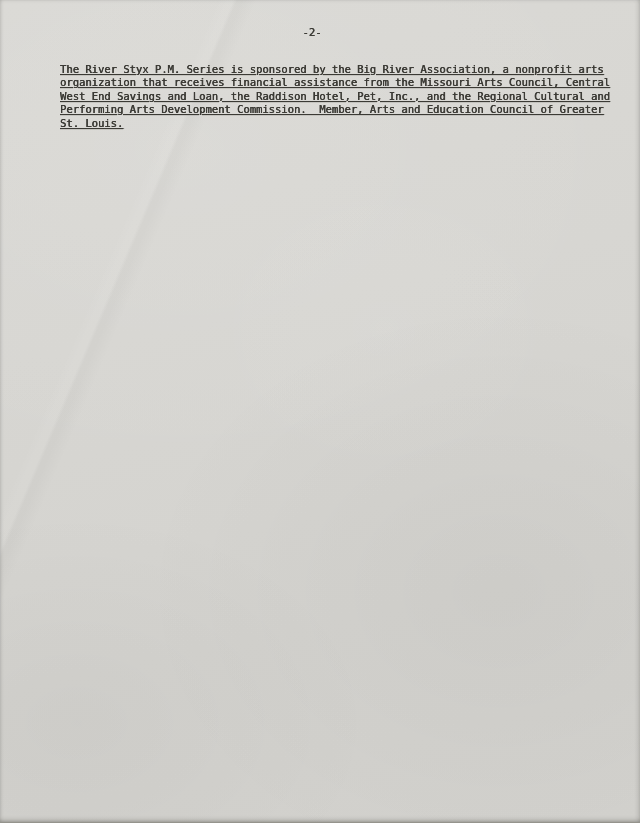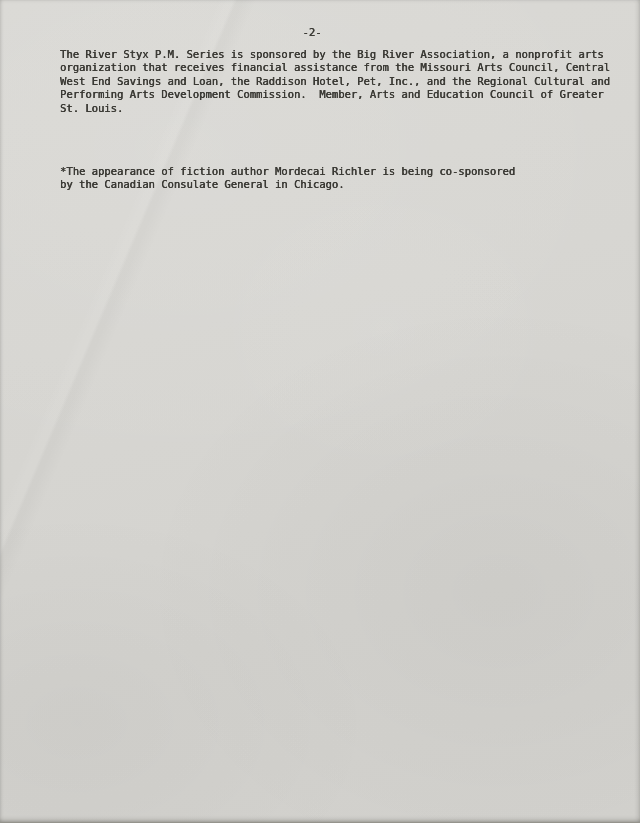--- a/index.html
+++ b/index.html
@@ -43,37 +43,36 @@
     
     text-shadow: 0.35px 0 0 currentColor, 0 0.25px 0 rgba(59, 58, 53, 0.55);
   }
   .page-number {
     top: 26px;
     left: 0;
     right: 16px;
     text-align: center;
   }
   .main-para {
-    top: 48px;
+    top: 63px;
     left: 60px;
     width: 566px;
+    text-decoration: underline;
   }
   .footnote {
     top: 165px;
     left: 60px;
     width: 566px;
   }
 </style>
 </head>
 <body>
 
 <div class="page">
   <div class="typed page-number">-2-</div>
 
   <div class="typed main-para">The River Styx P.M. Series is sponsored by the Big River Association, a nonprofit arts
 organization that receives financial assistance from the Missouri Arts Council, Central
 West End Savings and Loan, the Raddison Hotel, Pet, Inc., and the Regional Cultural and
 Performing Arts Development Commission.  Member, Arts and Education Council of Greater
 St. Louis.</div>
 
-  <div class="typed footnote">*The appearance of fiction author Mordecai Richler is being co-sponsored
-by the Canadian Consulate General in Chicago.</div>
 </div>
 
 </body></html>

